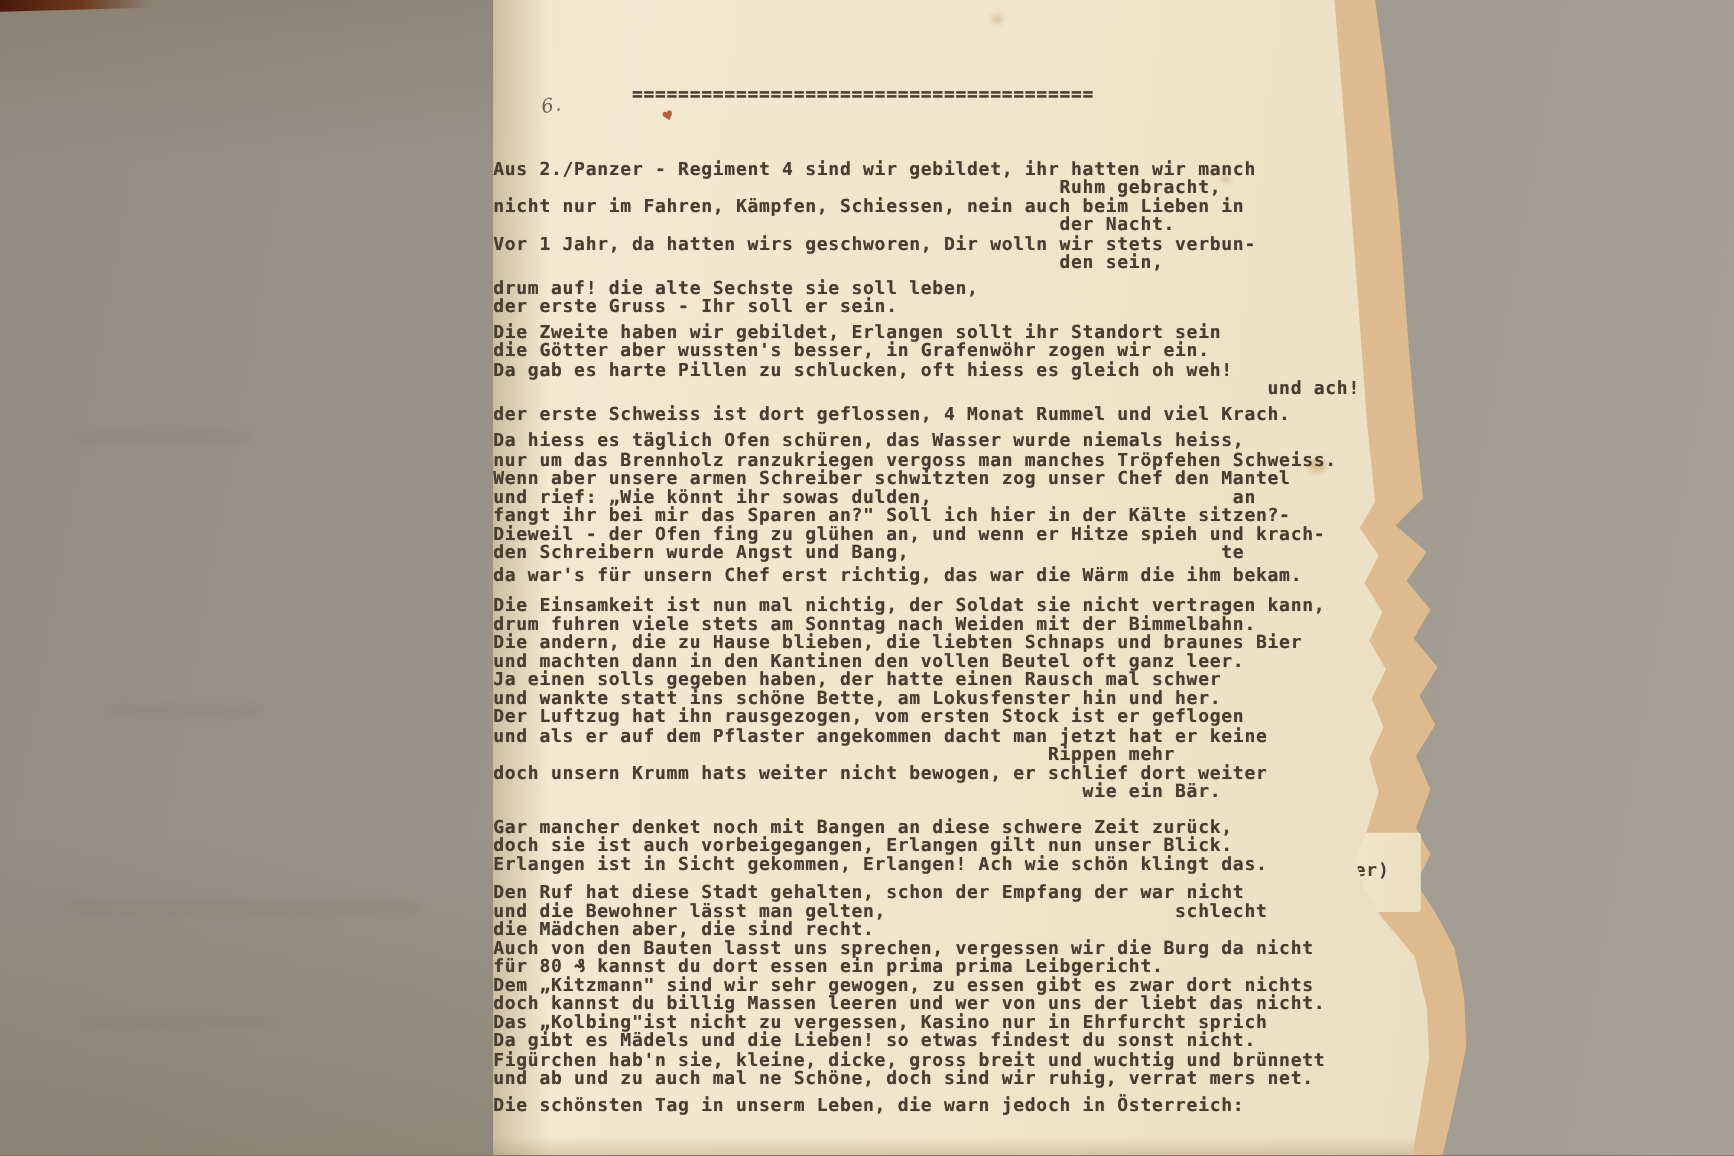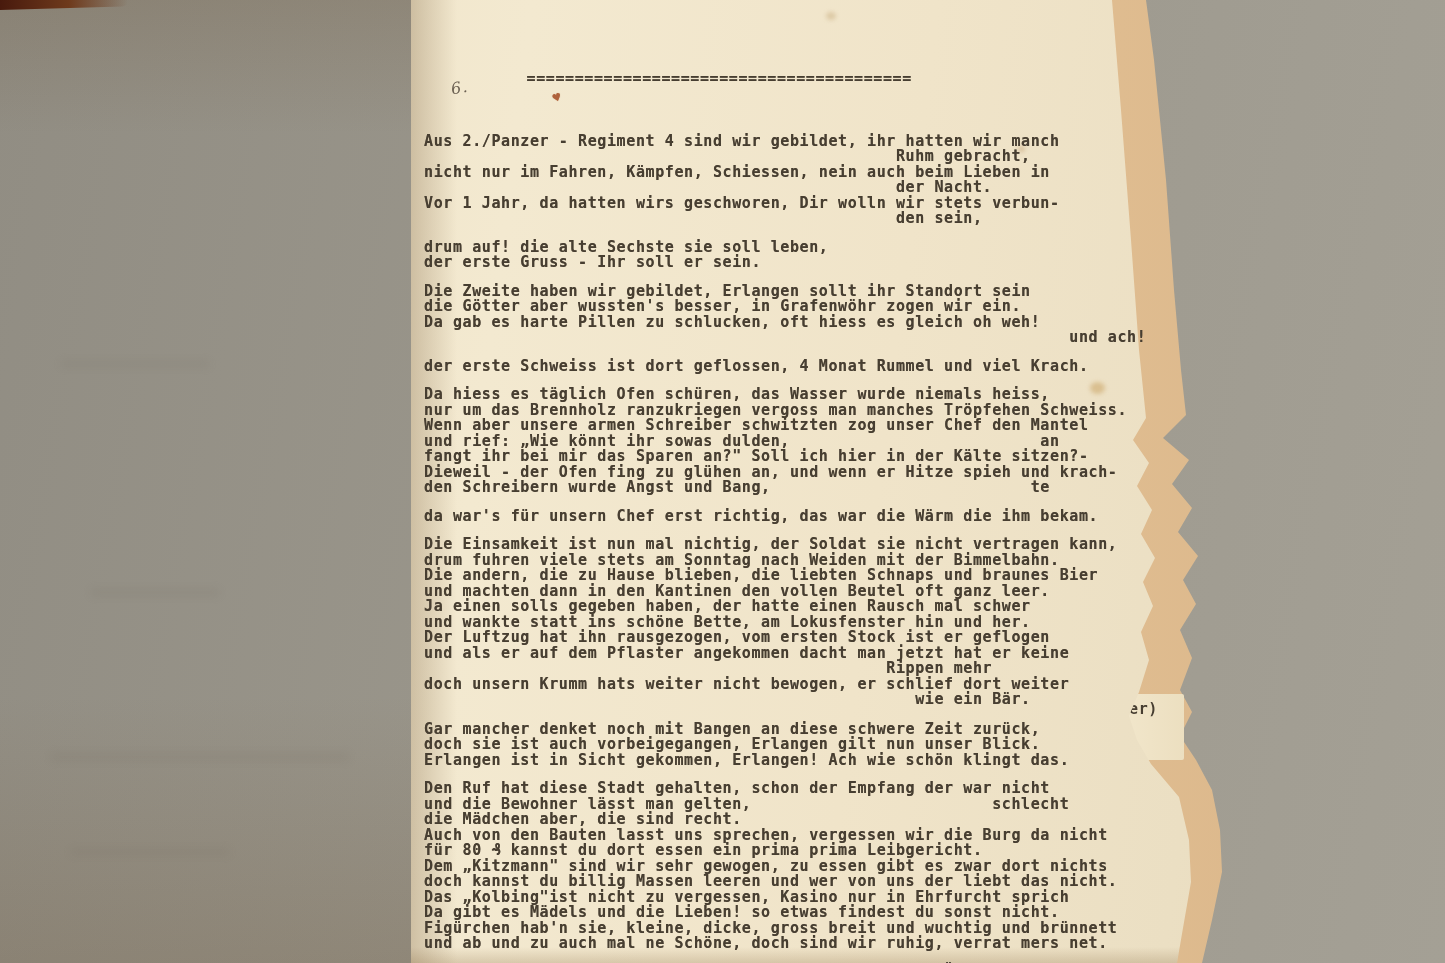--- a/index.html
+++ b/index.html
@@ -39,21 +39,21 @@
       1178px 532px,1198px 556px,1183px 580px,1196px 604px,1180px 630px,1192px 658px,
       1180px 690px,1192px 712px,1180px 736px,1196px 760px,1212px 790px,1220px 830px,
       1222px 872px,1212px 920px,1202px 963px,1108px 963px);
   }
   
   .under-fragment{
     position:absolute; left:1116px; top:694px; width:68px; height:66px; z-index:3;
     background:linear-gradient(90deg,#f2e7cc,#ecdfc0); border-radius:2px;
   }
   .under-fragment .frag-text{
-    position:absolute; left:13px; top:6px; font-size:15px; font-weight:bold;
+    position:absolute; left:13px; top:22px; font-size:15px; font-weight:bold;
     letter-spacing:.6px; color:#473e31; white-space:pre;
   }
   
   .main-page{
     position:absolute; inset:0; z-index:4;
     background:linear-gradient(97deg,#e7d9bb 0%,#efe3c7 10%,#f3e9d0 34%,
       #f0e4c9 60%,#ebdfc3 82%,#e5d7b8 100%);
     clip-path:polygon(411px 0,1112px 0,1121px 110px,1131px 240px,1139px 350px,
       1146px 418px,1133px 440px,1149px 463px,1137px 486px,1152px 510px,1141px 534px,
       1155px 558px,1143px 582px,1153px 606px,1141px 632px,1149px 660px,1139px 692px,
@@ -74,21 +74,21 @@
   .stain.s3{left:1018px; top:146px; width:7px; height:6px; background:rgba(160,110,50,.30);}
   
   .text-layer{
     position:absolute; left:411px; top:0; z-index:6; padding-top:40px;
     white-space:pre; font-size:15px; line-height:15.5px; letter-spacing:.6px;
     font-weight:bold; color:#473e31;
     text-shadow:0 0 .6px rgba(62,52,40,.55);
   }
   .title-line{white-space:pre;}
   .underline-line{white-space:pre; margin-bottom:16px;}
-  .stanza{margin:13px;}
+  .stanza{margin:0;}
   .tline{white-space:pre;}
   
   .handwritten-six{
     position:absolute; left:451px; top:78px; z-index:7;
     font-family:"DejaVu Serif",serif; font-style:italic; font-size:16px;
     color:#6b6052; transform:rotate(-10deg); letter-spacing:1px;
   }
   .red-mark{
     position:absolute; left:553px; top:90px; z-index:7; font-size:13px;
     color:#a8542c; transform:rotate(-18deg); opacity:.9;

